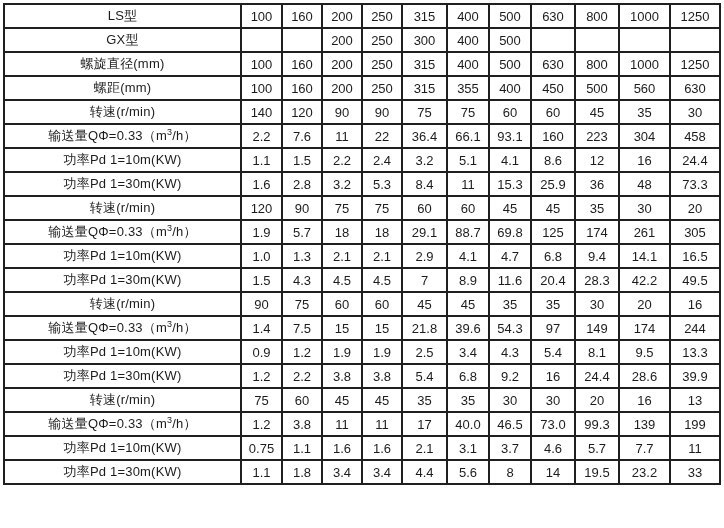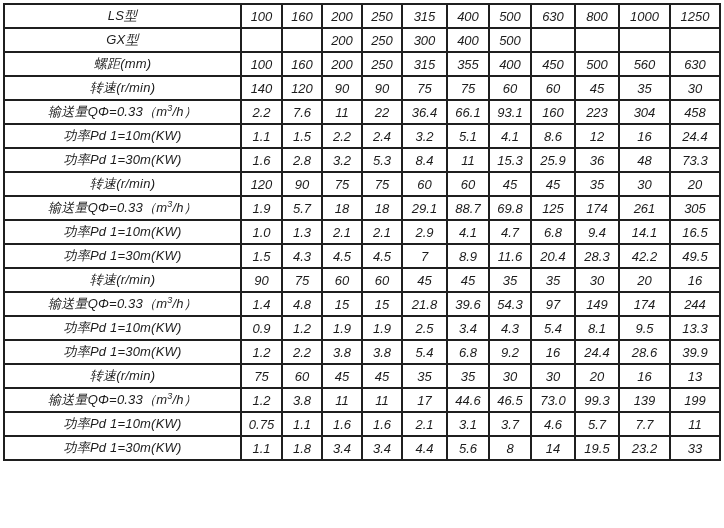--- a/index.html
+++ b/index.html
@@ -11,21 +11,20 @@
     overflow: hidden;
     font-family: "Liberation Sans", "DejaVu Sans", sans-serif;
   }
   .table-wrap {
     padding: 3px;
   }
   table.spec {
     border-collapse: collapse;
     table-layout: fixed;
     width: 718px;
-    font-style: italic;
   }
   table.spec td {
     border: 2px solid #1f1f1f;
     height: 22px;
     padding: 0 1px;
     text-align: center;
     vertical-align: middle;
     font-size: 13px;
     color: #1c1c1c;
     white-space: nowrap;
@@ -81,20 +80,34 @@
           <td>250</td>
           <td>300</td>
           <td>400</td>
           <td>500</td>
           <td></td>
           <td></td>
           <td></td>
           <td></td>
         </tr>
         <tr>
+          <td class="label">螺旋直径(mm)</td>
+          <td>100</td>
+          <td>160</td>
+          <td>200</td>
+          <td>250</td>
+          <td>315</td>
+          <td>400</td>
+          <td>500</td>
+          <td>630</td>
+          <td>800</td>
+          <td>1000</td>
+          <td>1250</td>
+        </tr>
+        <tr>
           <td class="label">螺距(mm)</td>
           <td>100</td>
           <td>160</td>
           <td>200</td>
           <td>250</td>
           <td>315</td>
           <td>355</td>
           <td>400</td>
           <td>450</td>
           <td>500</td>
@@ -223,21 +236,21 @@
           <td>45</td>
           <td>35</td>
           <td>35</td>
           <td>30</td>
           <td>20</td>
           <td>16</td>
         </tr>
         <tr>
           <td class="label">输送量QΦ=0.33（m<sup>3</sup>/h）</td>
           <td>1.4</td>
-          <td>4.8</td>
+          <td>7.5</td>
           <td>15</td>
           <td>15</td>
           <td>21.8</td>
           <td>39.6</td>
           <td>54.3</td>
           <td>97</td>
           <td>149</td>
           <td>174</td>
           <td>244</td>
         </tr>
@@ -283,21 +296,21 @@
           <td>16</td>
           <td>13</td>
         </tr>
         <tr>
           <td class="label">输送量QΦ=0.33（m<sup>3</sup>/h）</td>
           <td>1.2</td>
           <td>3.8</td>
           <td>11</td>
           <td>11</td>
           <td>17</td>
-          <td>44.6</td>
+          <td>40.0</td>
           <td>46.5</td>
           <td>73.0</td>
           <td>99.3</td>
           <td>139</td>
           <td>199</td>
         </tr>
         <tr>
           <td class="label">功率Pd 1=10m(KW)</td>
           <td>0.75</td>
           <td>1.1</td>

